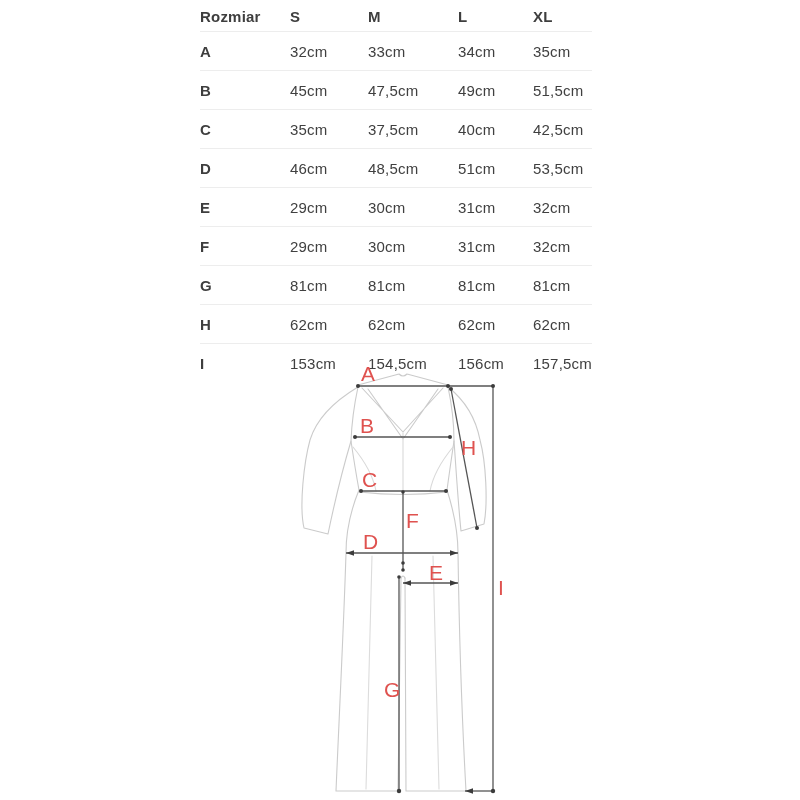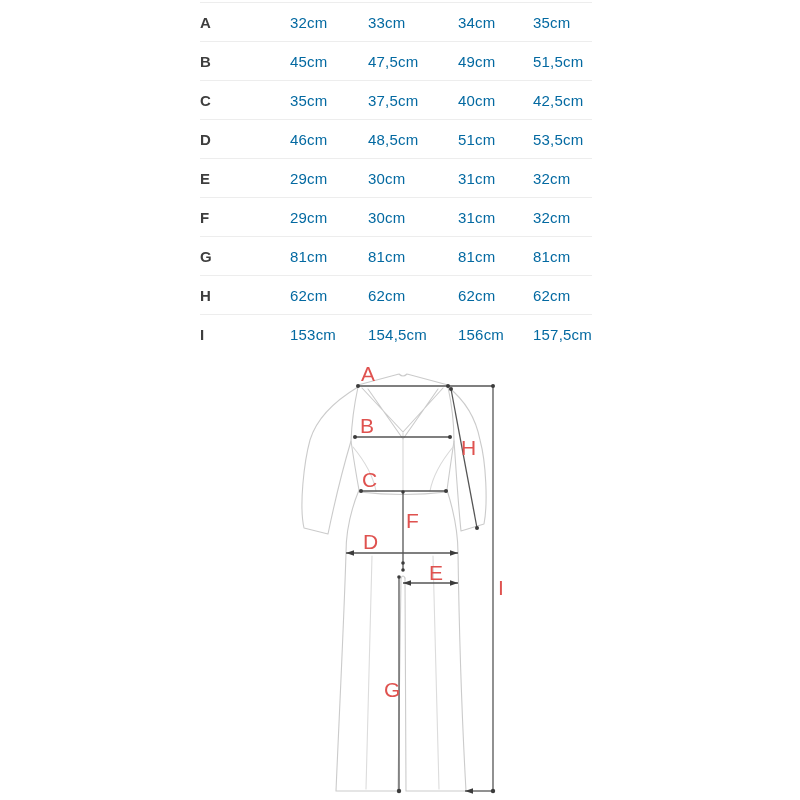--- a/index.html
+++ b/index.html
@@ -16,39 +16,46 @@
   }
   .t-row{
     display:grid;
     grid-template-columns:90px 78px 90px 75px 59px;
     align-items:center;
     height:38px;
     border-top:1px solid #ededed;
   }
   .t-row.header{height:29px;border-top:none;}
   .t-cell{
-    font-size:15px;color:#0369a1;letter-spacing:.2px;white-space:nowrap;
+    font-size:15px;color:#404040;letter-spacing:.2px;white-space:nowrap;
   }
   .t-cell.bold{font-weight:700;color:#3e3e3e;}
 
   
   .diagram-svg{position:absolute;left:0;top:0;width:800px;height:800px;}
   .m-label{
     font-family:"Liberation Sans", sans-serif;
     font-size:21px;
     fill:#df524f;
   }
 </style>
 </head>
 <body>
 
 <div class="page">
 
   <div class="size-table">
 
+    <div class="t-row header">
+      <div class="t-cell bold">Rozmiar</div>
+      <div class="t-cell bold">S</div>
+      <div class="t-cell bold">M</div>
+      <div class="t-cell bold">L</div>
+      <div class="t-cell bold">XL</div>
+    </div>
 
     <div class="t-row">
       <div class="t-cell bold">A</div>
       <div class="t-cell">32cm</div>
       <div class="t-cell">33cm</div>
       <div class="t-cell">34cm</div>
       <div class="t-cell">35cm</div>
     </div>
 
     <div class="t-row">

